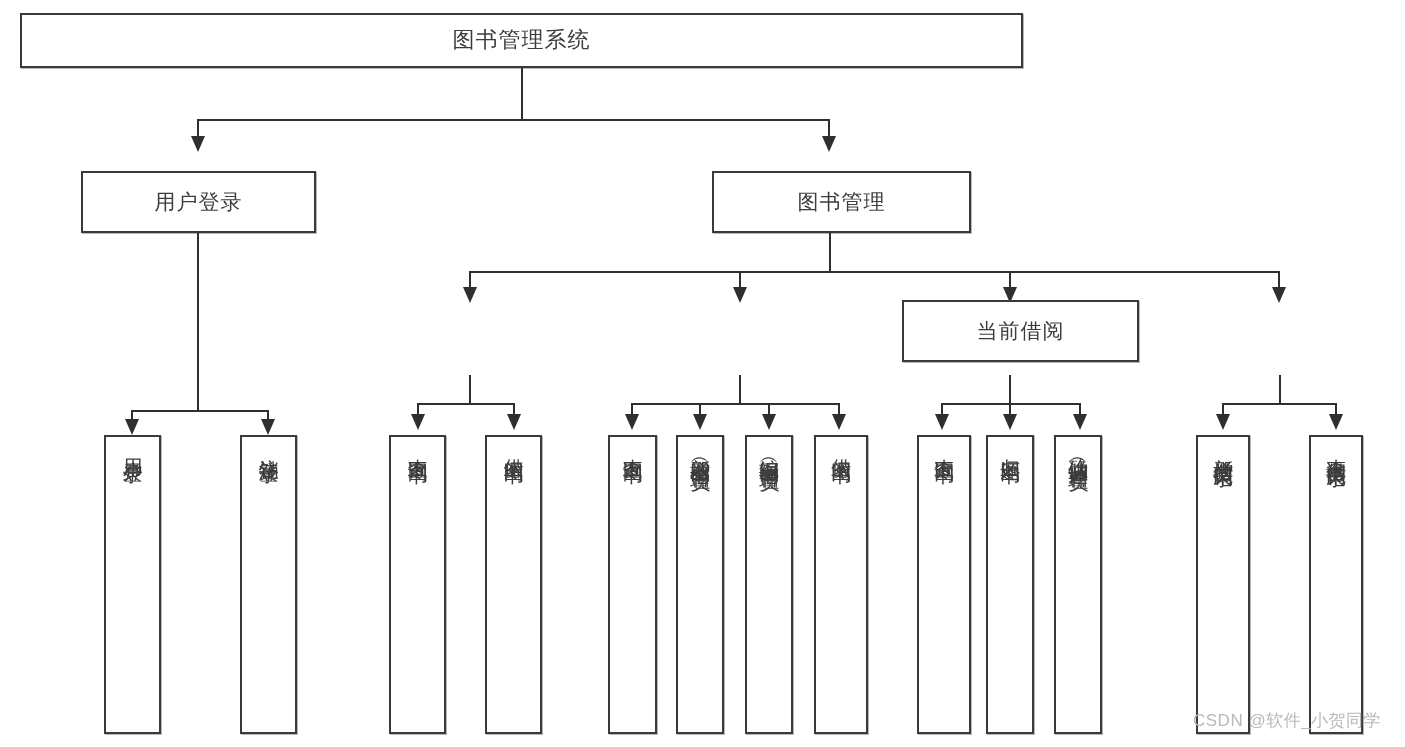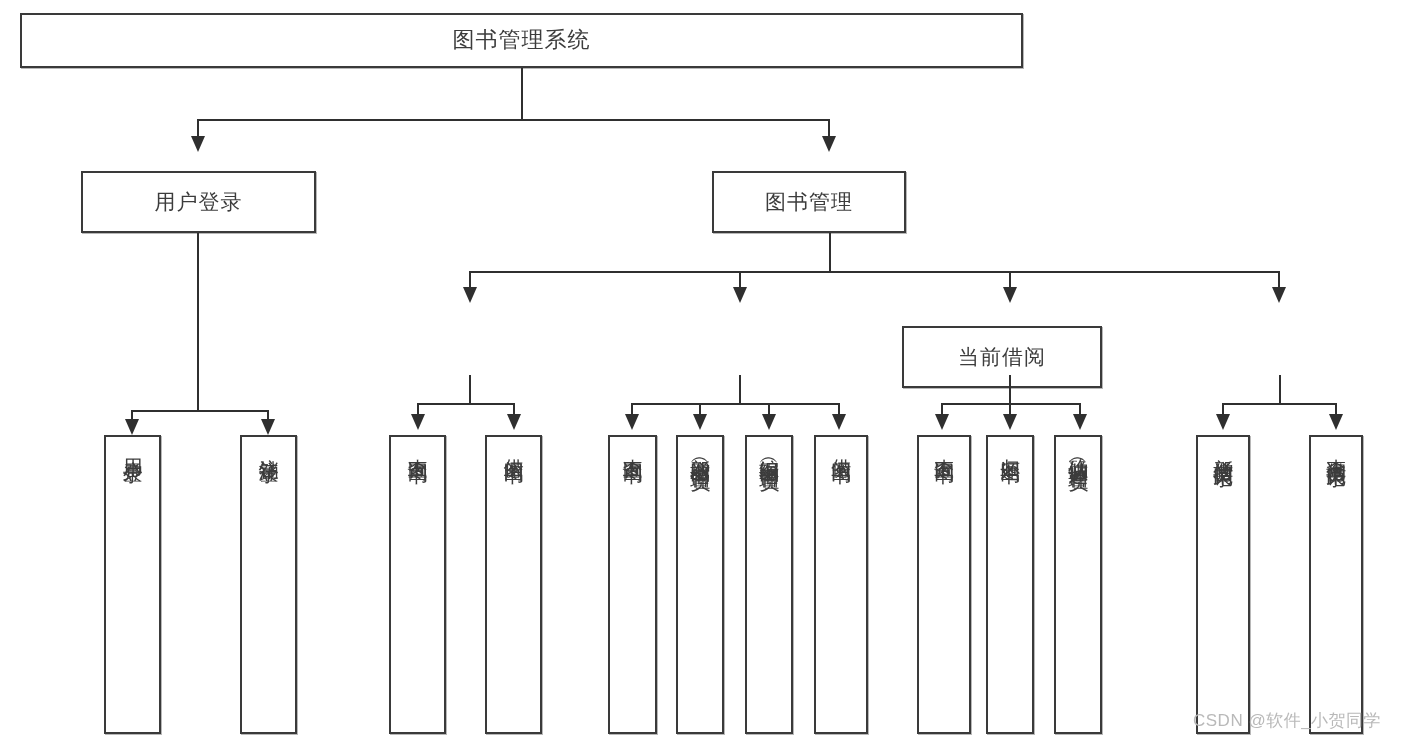--- a/index.html
+++ b/index.html
@@ -91,21 +91,21 @@
   <div class="hline" style="left:197px; top:119px; width:633px; height:2px;"></div>
 
   <div class="vline" style="left:197px; top:119px; width:2px; height:20px;"></div>
   <div class="arrow" style="left:191px; top:136px;"></div>
   <div class="vline" style="left:828px; top:119px; width:2px; height:20px;"></div>
   <div class="arrow" style="left:822px; top:136px;"></div>
 
   <div class="node h" style="left:81px; top:171px; width:235px; height:62px;">
     <span>用户登录</span>
   </div>
-  <div class="node h" style="left:712px; top:171px; width:194px; height:62px;">
+  <div class="node h" style="left:712px; top:171px; width:259px; height:62px;">
     <span>图书管理</span>
   </div>
 
   <div class="vline" style="left:197px; top:233px; width:2px; height:178px;"></div>
   <div class="hline" style="left:131px; top:410px; width:137px; height:2px;"></div>
   <div class="vline" style="left:131px; top:410px; width:2px; height:12px;"></div>
   <div class="arrow" style="left:125px; top:419px;"></div>
   <div class="vline" style="left:267px; top:410px; width:2px; height:12px;"></div>
   <div class="arrow" style="left:261px; top:419px;"></div>
 
@@ -113,21 +113,21 @@
   <div class="hline" style="left:469px; top:271px; width:810px; height:2px;"></div>
   <div class="vline" style="left:469px; top:271px; width:2px; height:18px;"></div>
   <div class="arrow" style="left:463px; top:287px;"></div>
   <div class="vline" style="left:739px; top:271px; width:2px; height:18px;"></div>
   <div class="arrow" style="left:733px; top:287px;"></div>
   <div class="vline" style="left:1009px; top:271px; width:2px; height:18px;"></div>
   <div class="arrow" style="left:1003px; top:287px;"></div>
   <div class="vline" style="left:1278px; top:271px; width:2px; height:18px;"></div>
   <div class="arrow" style="left:1272px; top:287px;"></div>
 
-  <div class="node h" style="left:902px; top:326px; width:200px; height:62px;">
+  <div class="node h" style="left:902px; top:300px; width:237px; height:62px;">
     <span>当前借阅</span>
   </div>
 
   <div class="vline" style="left:469px; top:375px; width:2px; height:29px;"></div>
   <div class="hline" style="left:417px; top:403px; width:98px; height:2px;"></div>
   <div class="vline" style="left:417px; top:403px; width:2px; height:13px;"></div>
   <div class="arrow" style="left:411px; top:414px;"></div>
   <div class="vline" style="left:513px; top:403px; width:2px; height:13px;"></div>
   <div class="arrow" style="left:507px; top:414px;"></div>
 

